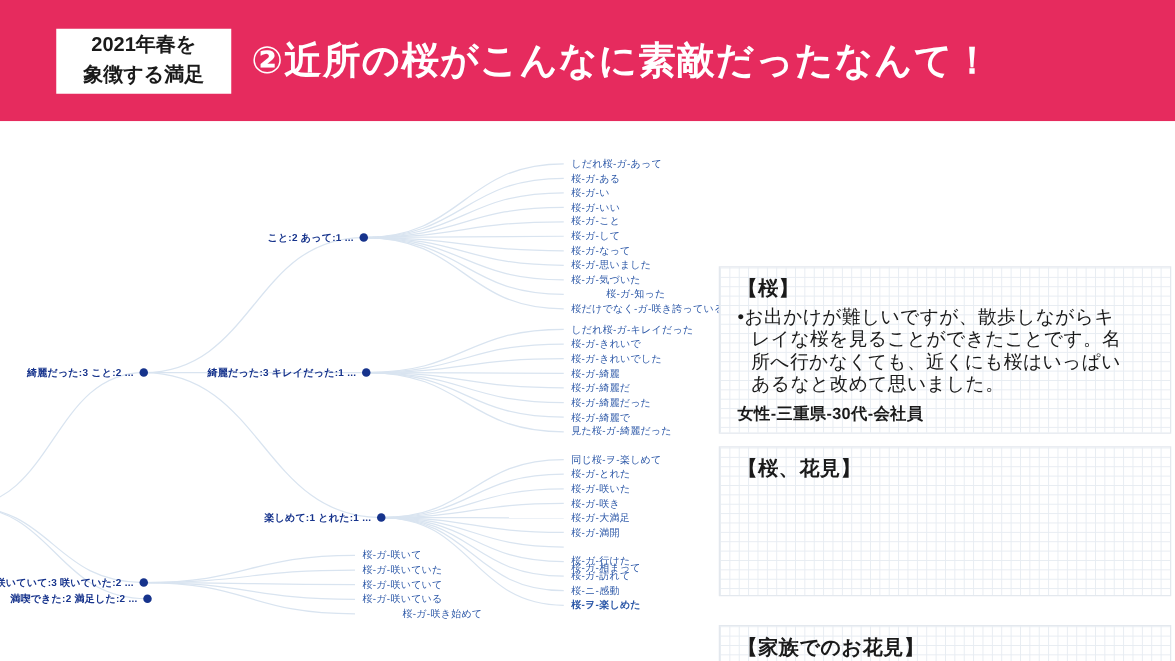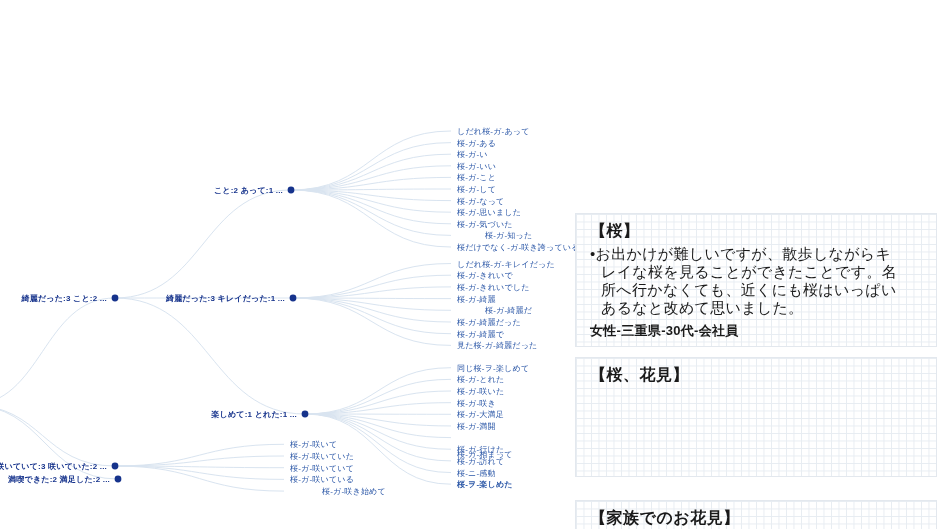--- a/index.html
+++ b/index.html
@@ -100,20 +100,27 @@
   }
   #panel-1{left:575px;top:116px;min-height:132px;}
   #panel-2{left:575px;top:260px;min-height:120px;}
   #panel-3{left:575px;top:403px;min-height:112px;}
 </style>
 </head>
 <body>
 
 <div class="slide">
 
+  <header class="banner">
+    <div class="badge">
+      <div>2021年春を</div>
+      <div>象徴する満足</div>
+    </div>
+    <h1 class="title">②近所の桜がこんなに素敵だったなんて！</h1>
+  </header>
 
   <main class="content">
 
     <div class="tree" id="tree">
       <svg id="tree-svg" width="565" height="432" viewBox="0 97 565 432">
           <path d="M -30 405 C 42.5 405 42.5 298 115 298" fill="none" stroke="#d9e4f0" stroke-width="1"></path>
           <path d="M 115 298 C 203 298 203 190 291 190" fill="none" stroke="#d9e4f0" stroke-width="1"></path>
           <path d="M 115 298 C 204 298 204 298 293 298" fill="none" stroke="#d9e4f0" stroke-width="1"></path>
           <path d="M 115 298 C 210 298 210 414 305 414" fill="none" stroke="#d9e4f0" stroke-width="1"></path>
           <path d="M -30 405 C 42.5 405 42.5 466 115 466" fill="none" stroke="#d9e4f0" stroke-width="1"></path>
@@ -168,21 +175,21 @@
         <div class="leaf-label" style="left: 457px; top: 92px;">桜-ガ-して</div>
         <div class="leaf-label" style="left: 457px; top: 103.6px;">桜-ガ-なって</div>
         <div class="leaf-label" style="left: 457px; top: 115.2px;">桜-ガ-思いました</div>
         <div class="leaf-label" style="left: 457px; top: 126.8px;">桜-ガ-気づいた</div>
         <div class="leaf-label" style="left: 457px; top: 138.4px; margin-left: 28px;">桜-ガ-知った</div>
         <div class="leaf-label" style="left: 457px; top: 150px;">桜だけでなく-ガ-咲き誇っている</div>
         <div class="leaf-label" style="left: 457px; top: 166.5px;">しだれ桜-ガ-キレイだった</div>
         <div class="leaf-label" style="left: 457px; top: 178.2px;">桜-ガ-きれいで</div>
         <div class="leaf-label" style="left: 457px; top: 189.9px;">桜-ガ-きれいでした</div>
         <div class="leaf-label" style="left: 457px; top: 201.6px;">桜-ガ-綺麗</div>
-        <div class="leaf-label" style="left: 457px; top: 213.3px; margin-left: 28px;">桜-ガ-綺麗だ</div>
+        <div class="leaf-label" style="left: 457px; top: 213.3px;">桜-ガ-綺麗だ</div>
         <div class="leaf-label" style="left: 457px; top: 225px;">桜-ガ-綺麗だった</div>
         <div class="leaf-label" style="left: 457px; top: 236.7px;">桜-ガ-綺麗で</div>
         <div class="leaf-label" style="left: 457px; top: 248.4px;">見た桜-ガ-綺麗だった</div>
         <div class="leaf-label" style="left: 457px; top: 270.7px;">同じ桜-ヲ-楽しめて</div>
         <div class="leaf-label" style="left: 457px; top: 282.35px;">桜-ガ-とれた</div>
         <div class="leaf-label" style="left: 457px; top: 294px;">桜-ガ-咲いた</div>
         <div class="leaf-label" style="left: 457px; top: 305.65px;">桜-ガ-咲き</div>
         <div class="leaf-label" style="left: 457px; top: 317.3px;">桜-ガ-大満足</div>
         <div class="leaf-label" style="left: 457px; top: 328.95px;">桜-ガ-満開</div>
         <div class="leaf-label" style="left: 457px; top: 340.6px; margin-top: 16px;">桜-ガ-相まって</div>

